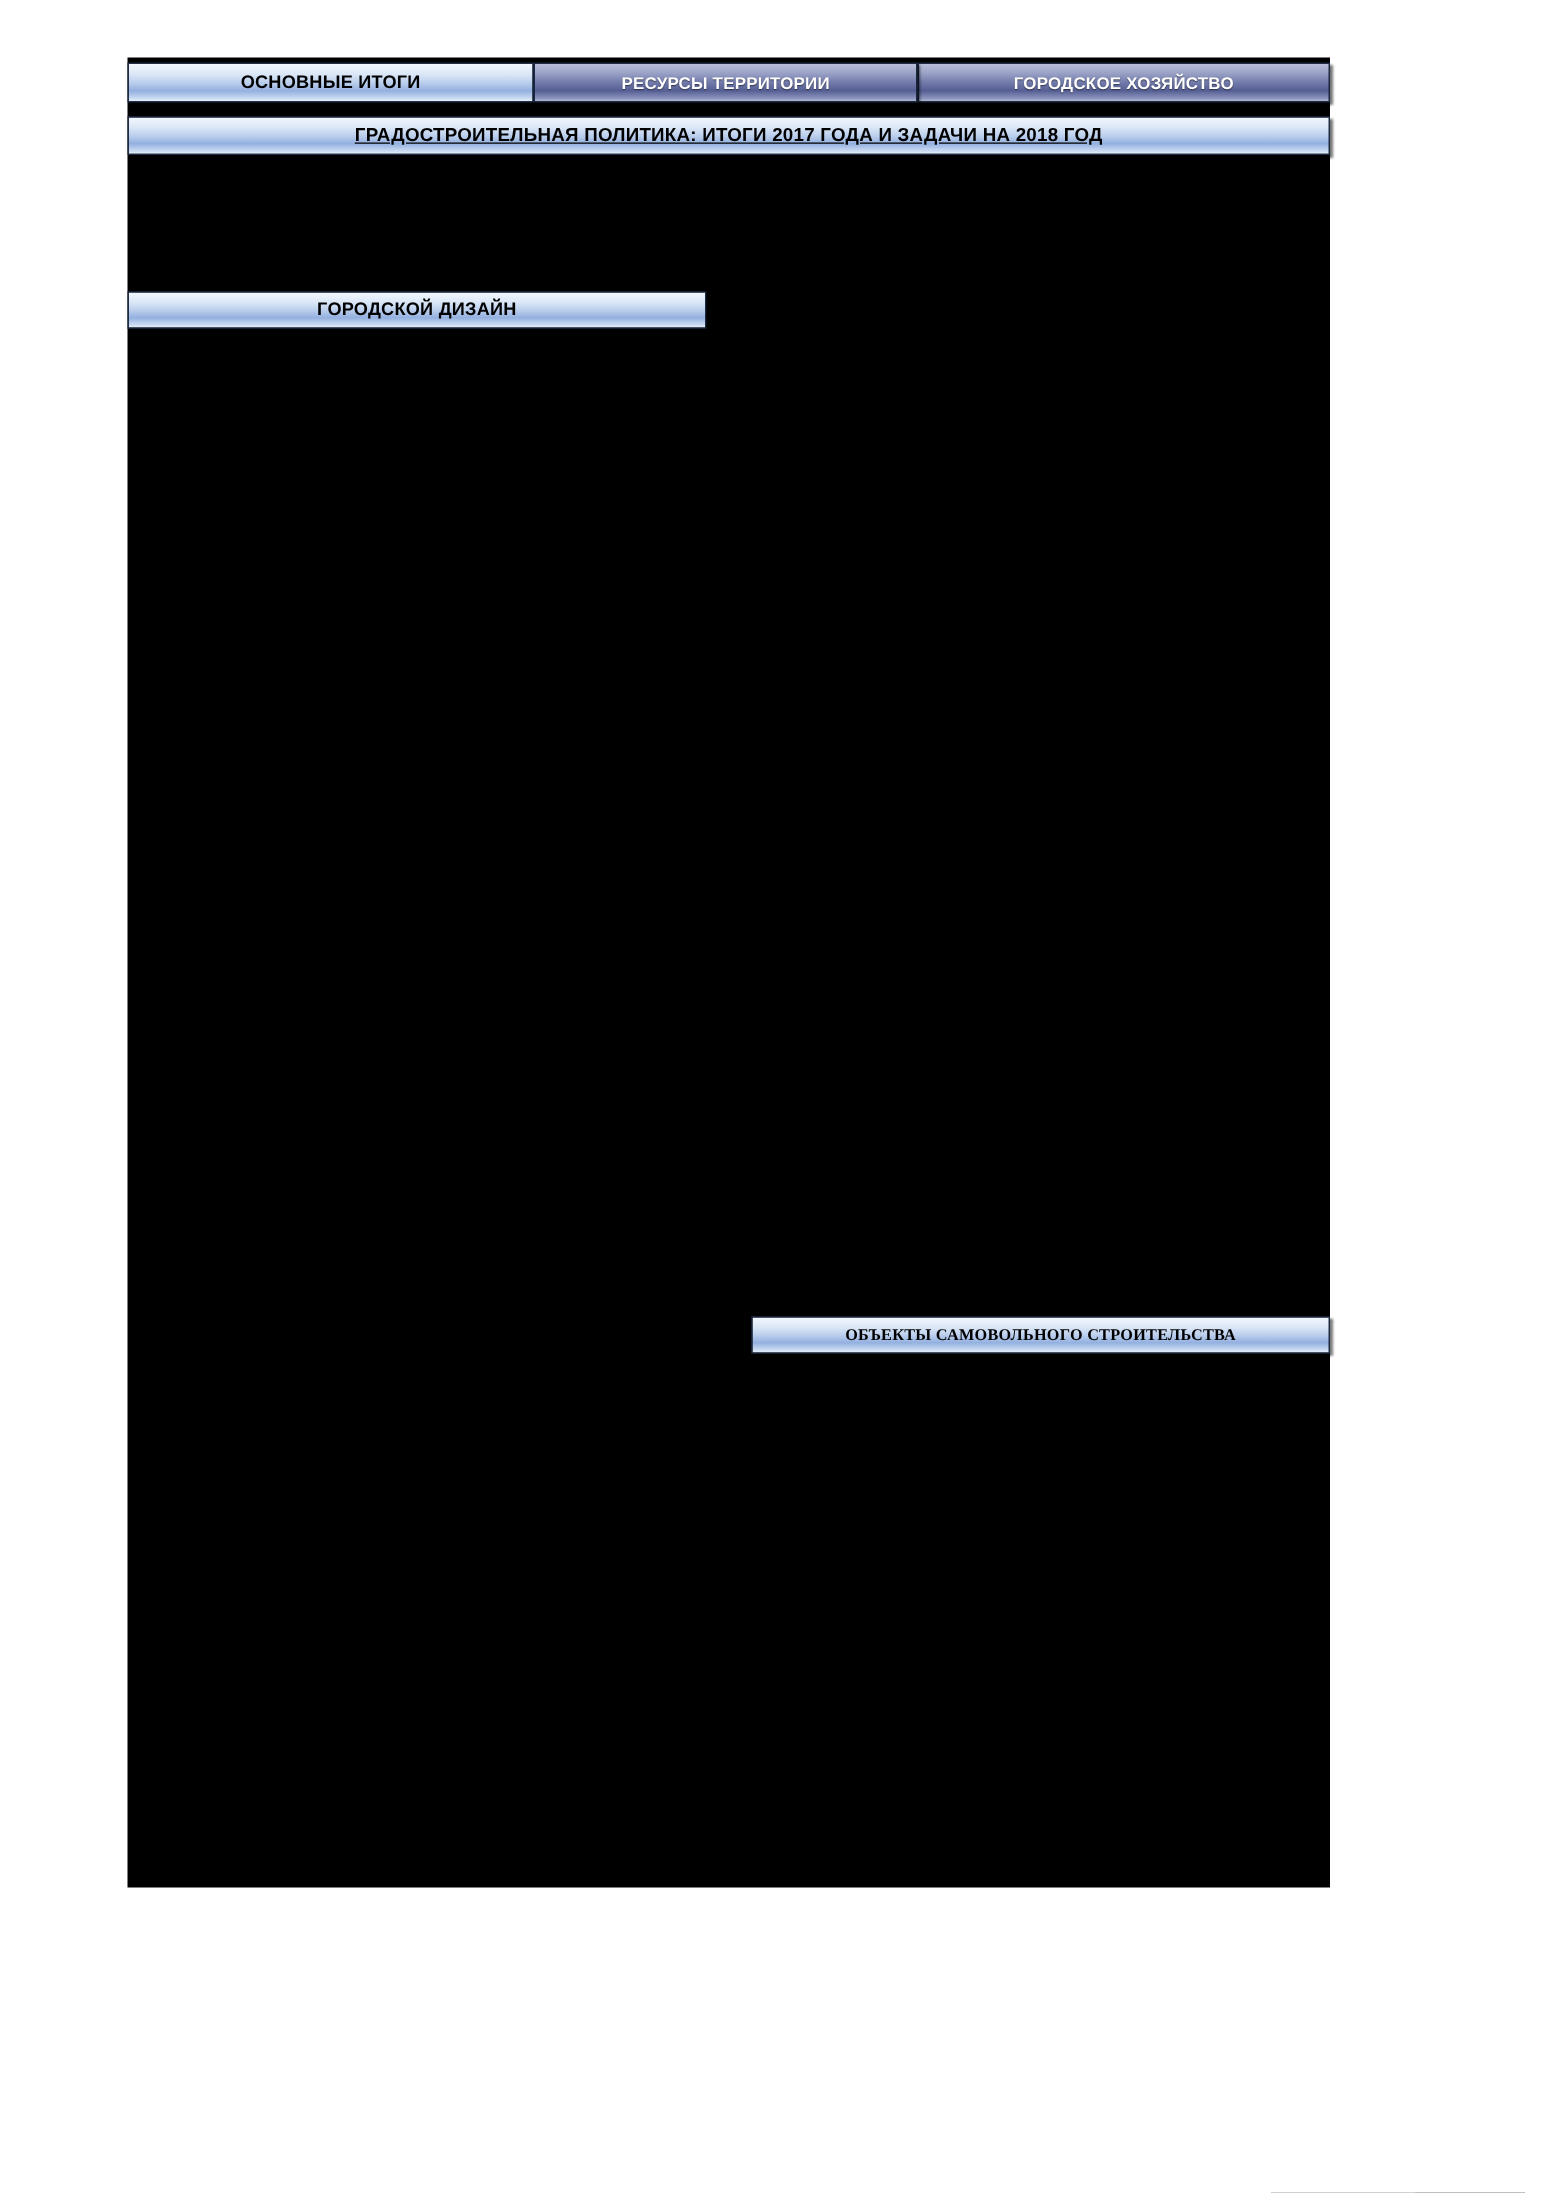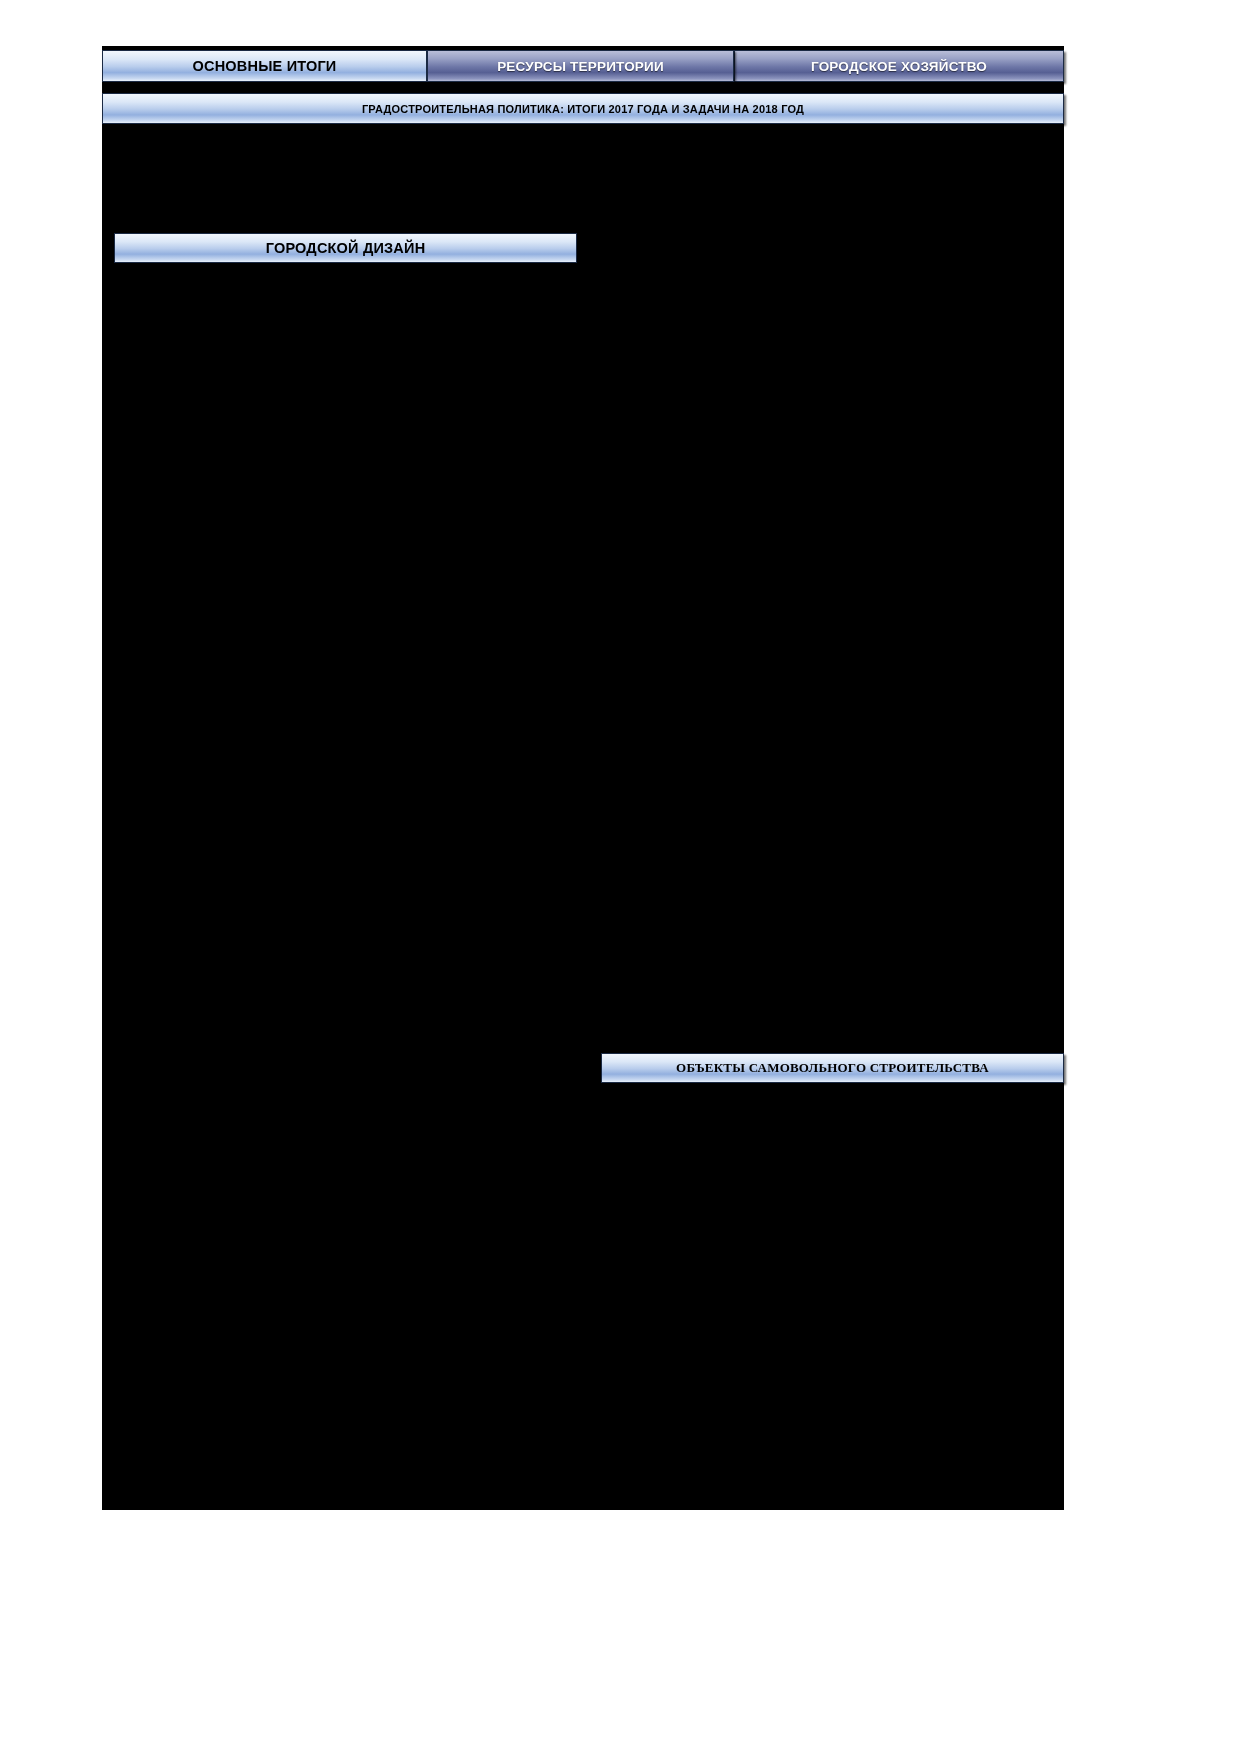--- a/index.html
+++ b/index.html
@@ -80,31 +80,31 @@
   #tab-1 { left: 102px;  top: 50px; width: 325px; height: 32px; font-size: 14.5px; }
   #tab-2 { left: 427px;  top: 50px; width: 307px; height: 32px; font-size: 13.5px; }
   #tab-3 { left: 734px;  top: 50px; width: 330px; height: 32px; font-size: 13.5px; }
 
   
   #title-bar {
     left: 102px;
     top: 93px;
     width: 962px;
     height: 31px;
-    font-size: 11px;
+    font-size: 15px;
+    text-decoration: underline;
   }
 
   
   #section-design {
     left: 102px;
     top: 233px;
     width: 463px;
     height: 30px;
     font-size: 14.5px;
-    margin-left: 12px;
   }
   #section-samostroy {
     left: 601px;
     top: 1053px;
     width: 463px;
     height: 30px;
     font-size: 13px;
     font-family: Liberation Serif, serif;
   }
 </style>

